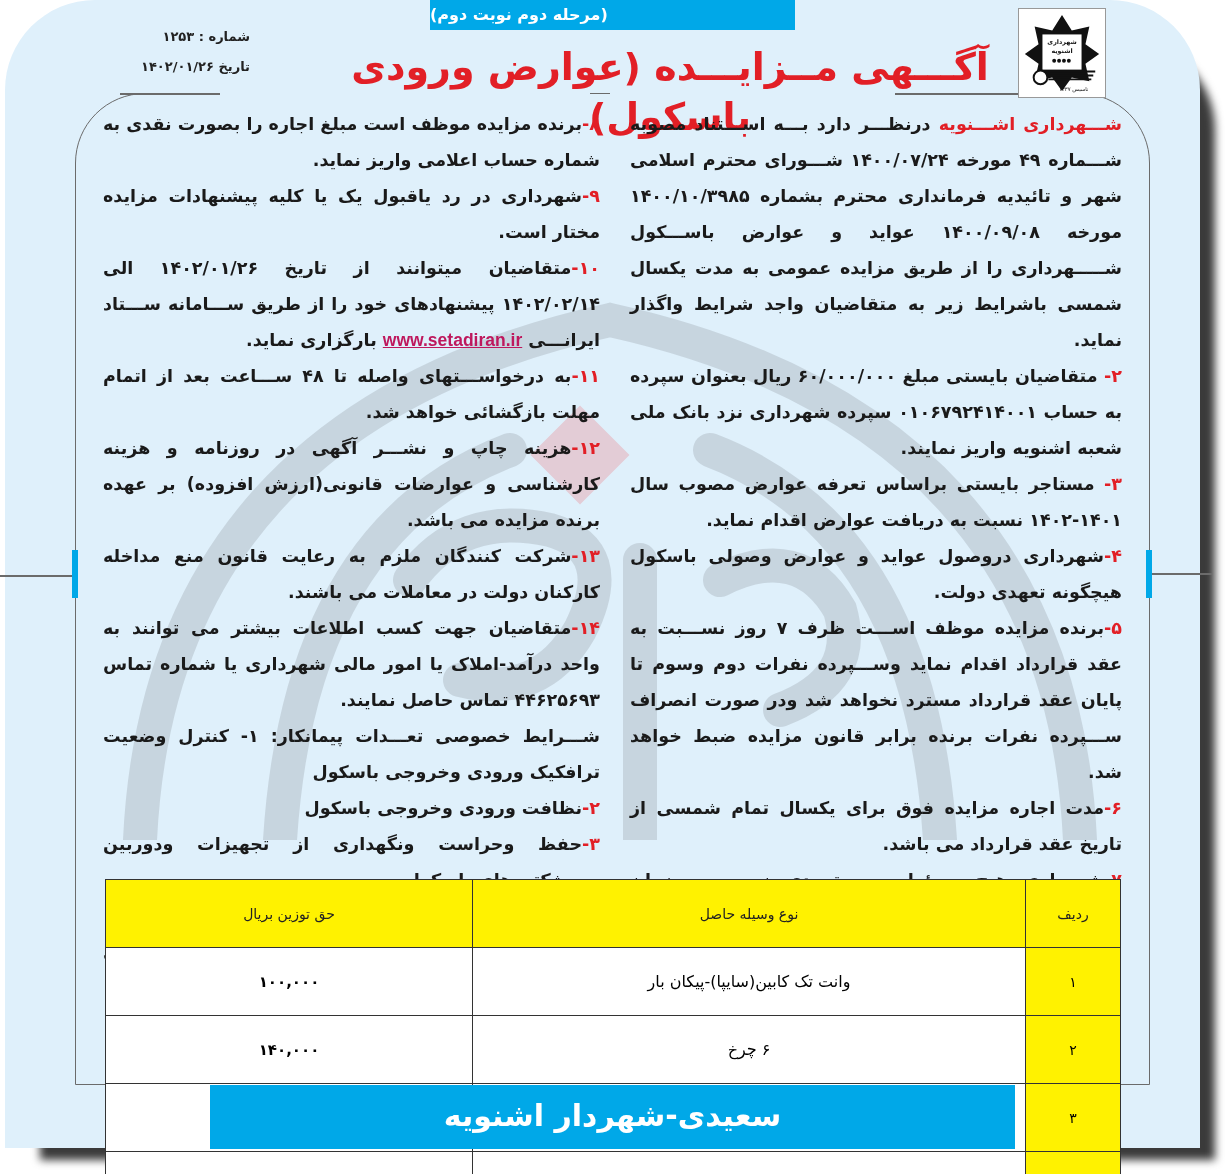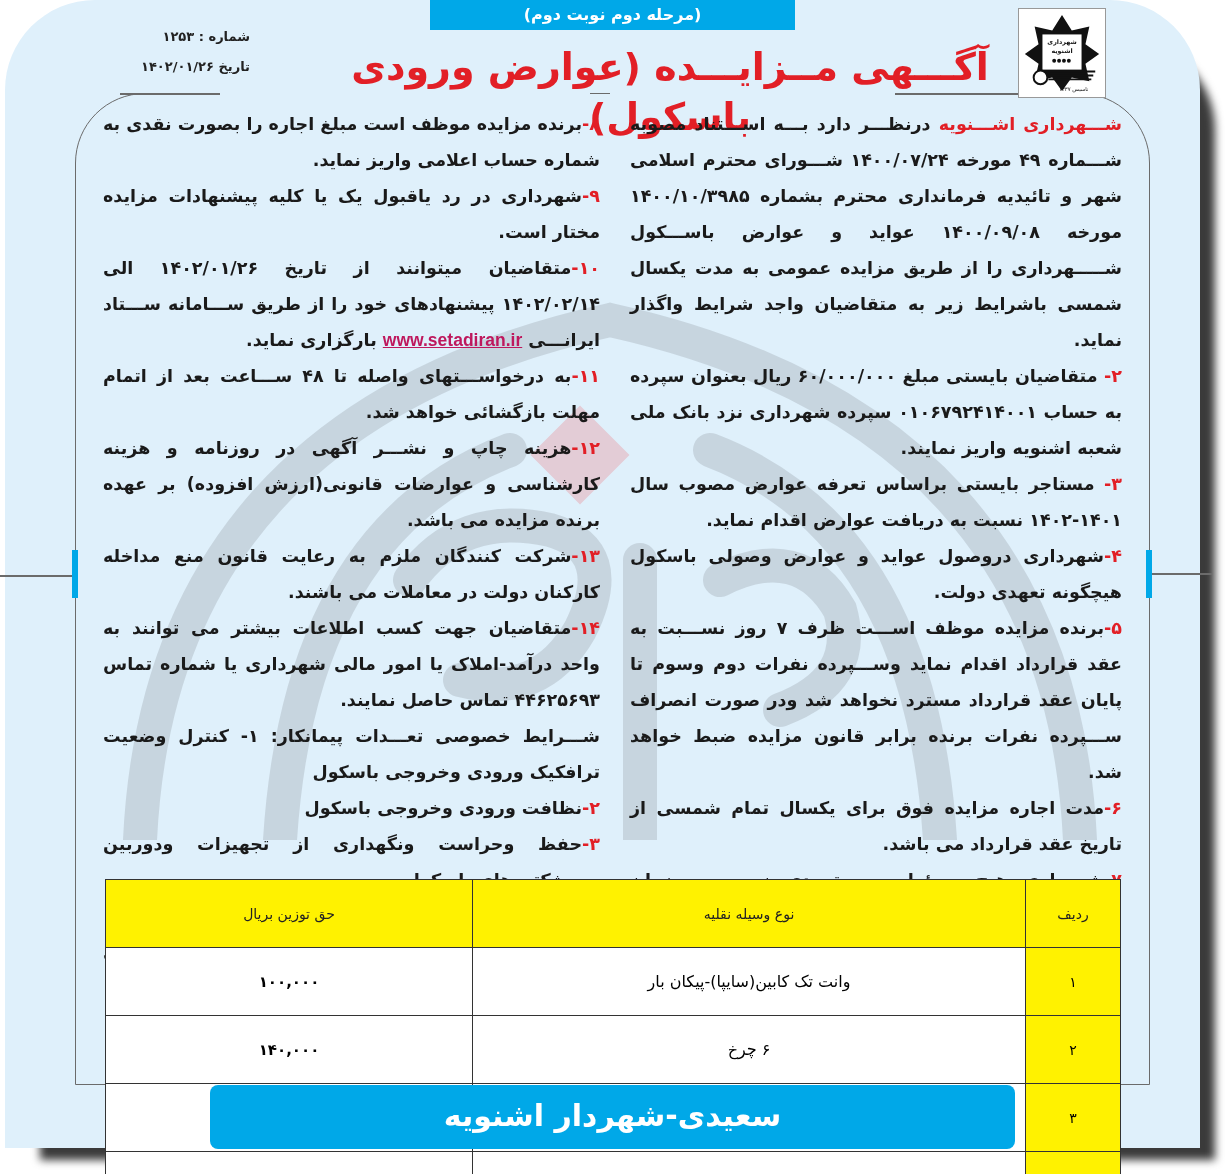--- a/index.html
+++ b/index.html
@@ -27,21 +27,21 @@
   }
   .side-marker { position:absolute; width:6px; height:48px; background:#00a8e8; }
   .side-marker.left { left:72px; top:550px; }
   .side-marker.right { left:1146px; top:550px; }
   .side-tick { position:absolute; height:1.5px; background:#6b6b6b; }
   .side-tick.left { left:0; top:575px; width:72px; }
   .side-tick.right { left:1152px; top:573px; width:60px; }
 
   .top-tab {
     position:absolute; left:430px; top:0; width:365px; height:30px; background:#00a8e8;
-    color:#fff; font-weight:bold; font-size:16px; text-align:center; line-height:30px; direction:rtl;
+    color:#fff; font-weight:bold; font-size:16px; text-align:left; line-height:30px; direction:rtl;
   }
   .title {
     position:absolute; left:320px; top:42px; width:700px; text-align:center; direction:rtl;
     color:#e21f26; font-weight:bold; font-size:38px; line-height:50px;
   }
   .meta { position:absolute; left:100px; top:22px; direction:rtl; text-align:right; width:150px;
     font-weight:bold; font-size:13px; color:#222; line-height:30px; }
   .title-rule-left { position:absolute; left:120px; top:93px; width:100px; height:1.5px; background:#6b6b6b; }
   .title-rule-right { position:absolute; left:895px; top:93px; width:125px; height:1.5px; background:#6b6b6b; }
 
@@ -71,21 +71,21 @@
   table.rates td, table.rates th {
     border:1.5px solid #333; height:35px; text-align:center; font-size:16px; padding:16px;
   }
   table.rates th { background:#fff200; font-weight:normal; color:#222; font-size:14px; }
   table.rates td.idx { background:#fff200; width:62px; font-weight:normal; font-size:14px; }
   table.rates td.veh { font-weight:normal; width:520px; }
   table.rates td.fee { font-weight:bold; font-size:15px; }
 
   .footer-bar {
     position:absolute; left:210px; top:1085px; width:805px; height:64px; background:#00a8e8;
-    color:#fff; font-weight:bold; font-size:30px; text-align:center; line-height:62px; direction:rtl;border-radius:8px;
+    color:#fff; font-weight:bold; font-size:30px; text-align:center; line-height:62px; direction:rtl;
   }
 </style>
 </head>
 <body>
 
 <div class="shadow"></div>
 <div class="card"></div>
 
 <div class="frame"></div>
 <div class="frame-top-left-cut"></div>
@@ -159,21 +159,21 @@
   <p><span class="num">۲-</span><span>نظافت ورودی وخروجی باسکول</span></p>
   <p><span class="num">۳-</span><span>حفظ وحراست ونگهداری از تجهیزات ودوربین وپروژکتورهای باسکول</span></p>
   <p><span class="num">۴-</span><span>دریافت گواهینامه کالیبراسیون باسکول</span></p>
   <p>نرخ وصول عوارض شهرداری درسال ۱۴۰۱ بشرح ذیل می باشد.</p>
 </div>
 
 <table class="rates">
   <tbody>
       <tr>
     <th>ردیف</th>
-    <th>نوع وسیله نقلیه</th>
+    <th>نوع وسیله حاصل</th>
     <th>حق توزین  بریال</th>
   </tr>
   <tr>
     <td class="idx">۱</td>
     <td class="veh">وانت تک کابین(سایپا)-پیکان بار</td>
     <td class="fee">۱۰۰,۰۰۰</td>
   </tr>
   <tr>
     <td class="idx">۲</td>
     <td class="veh">۶ چرخ</td>

